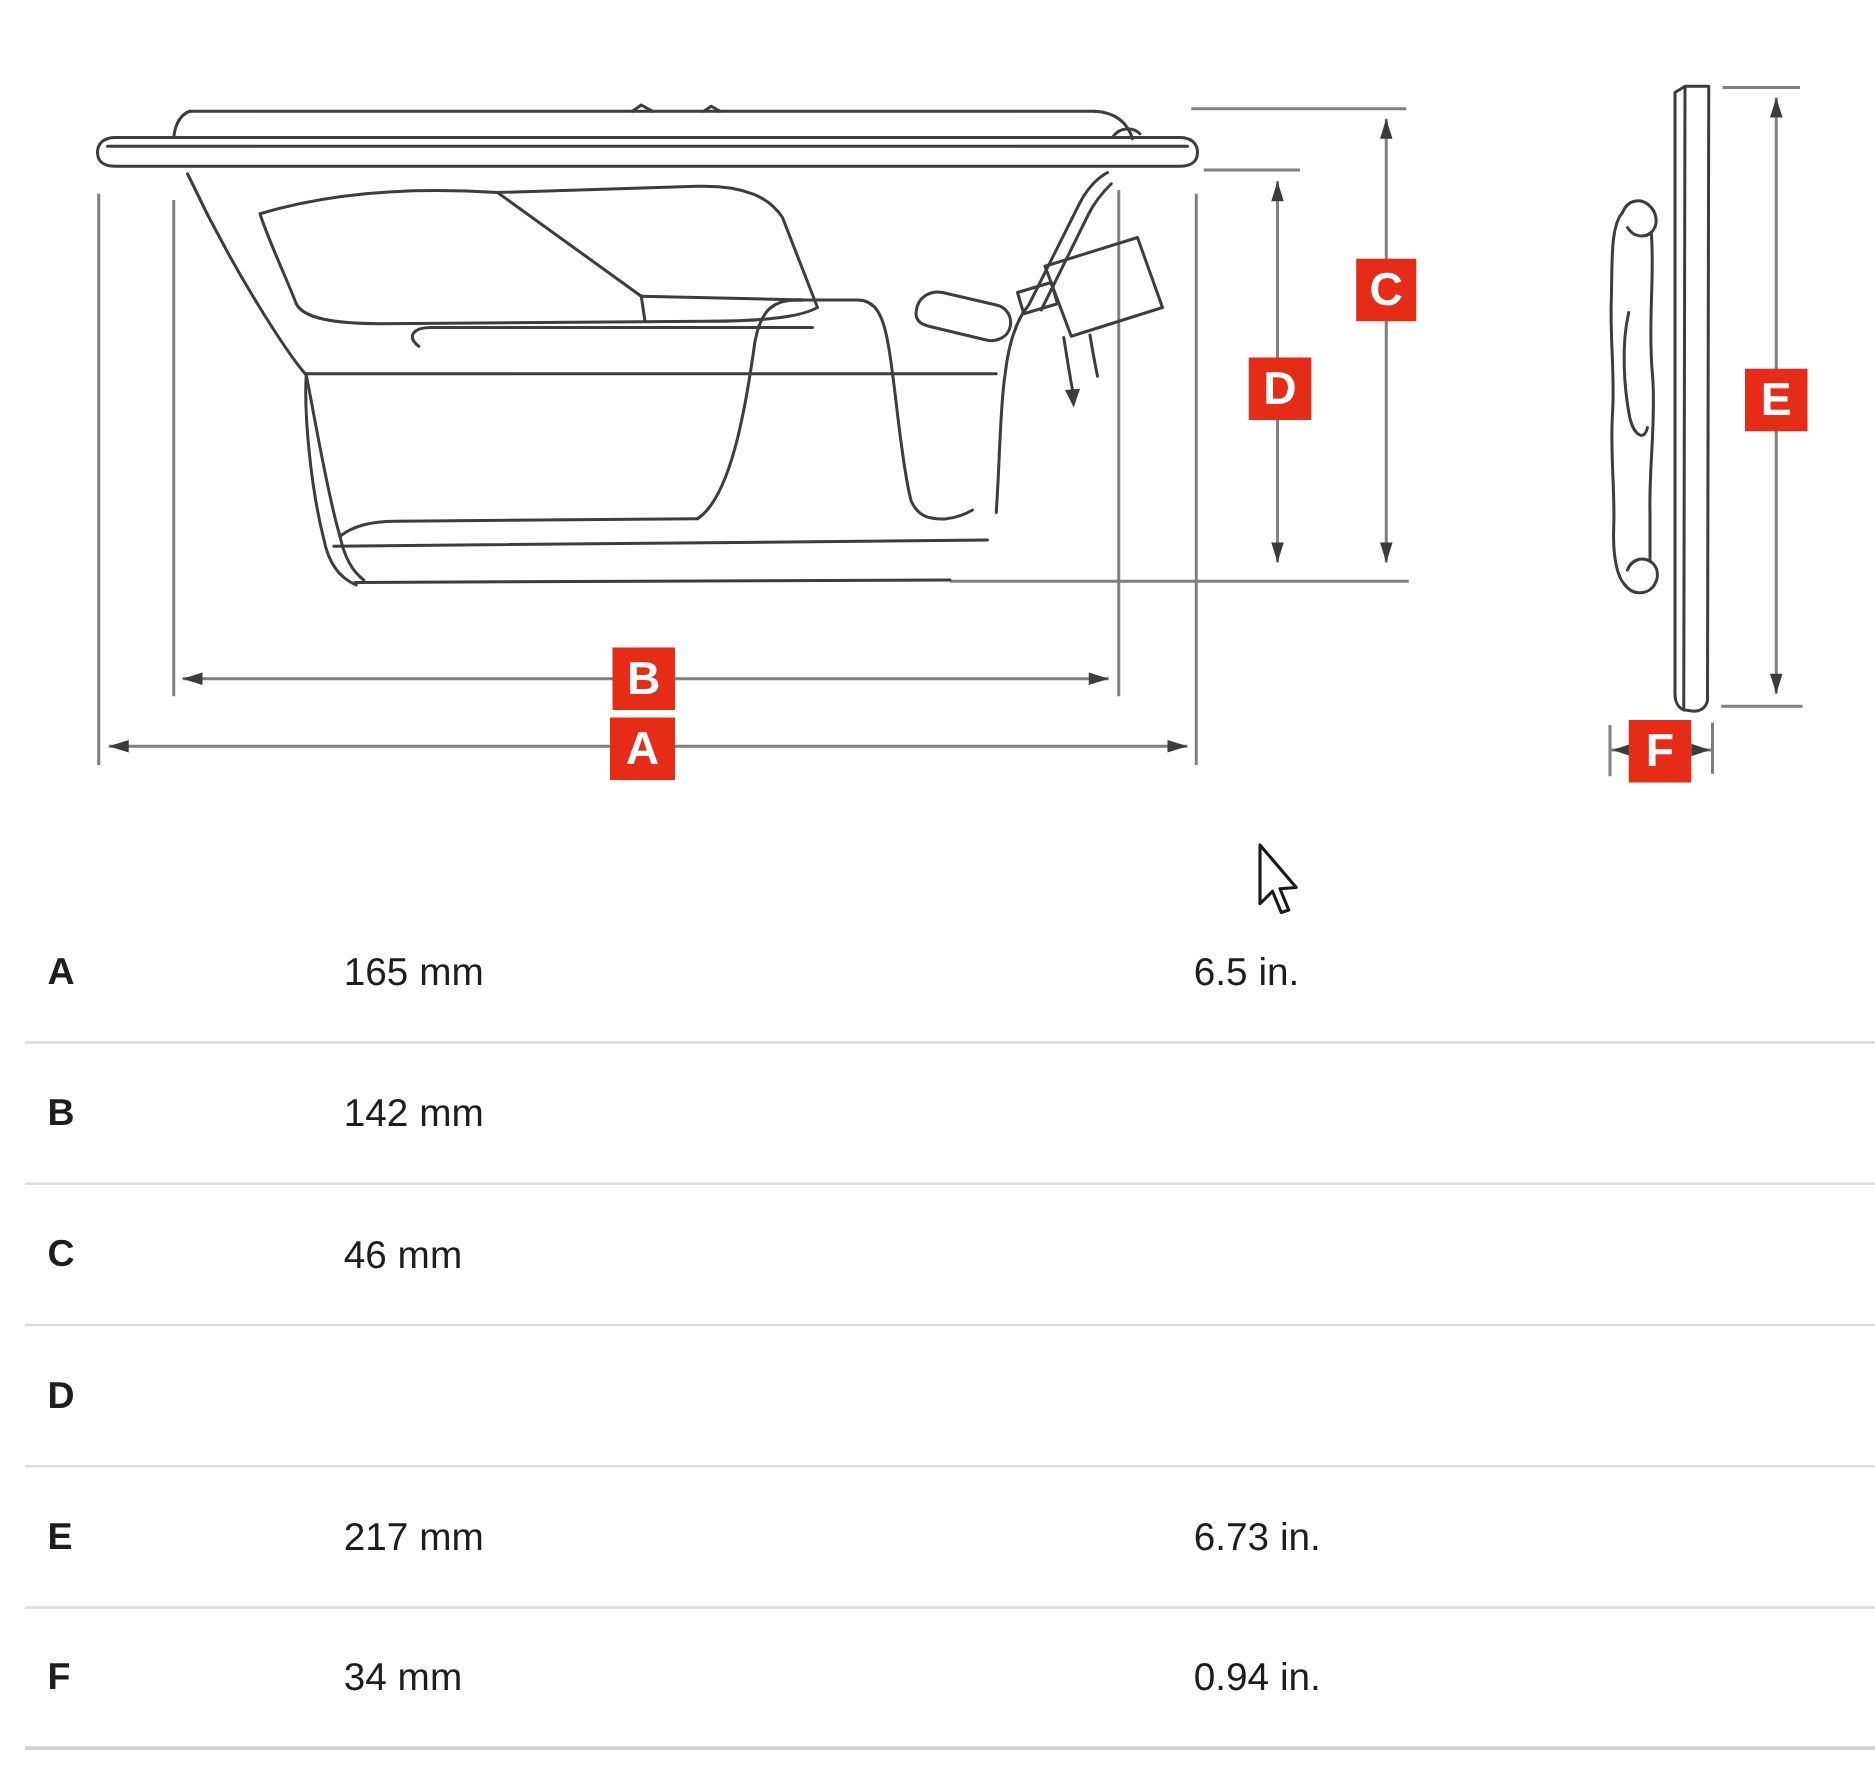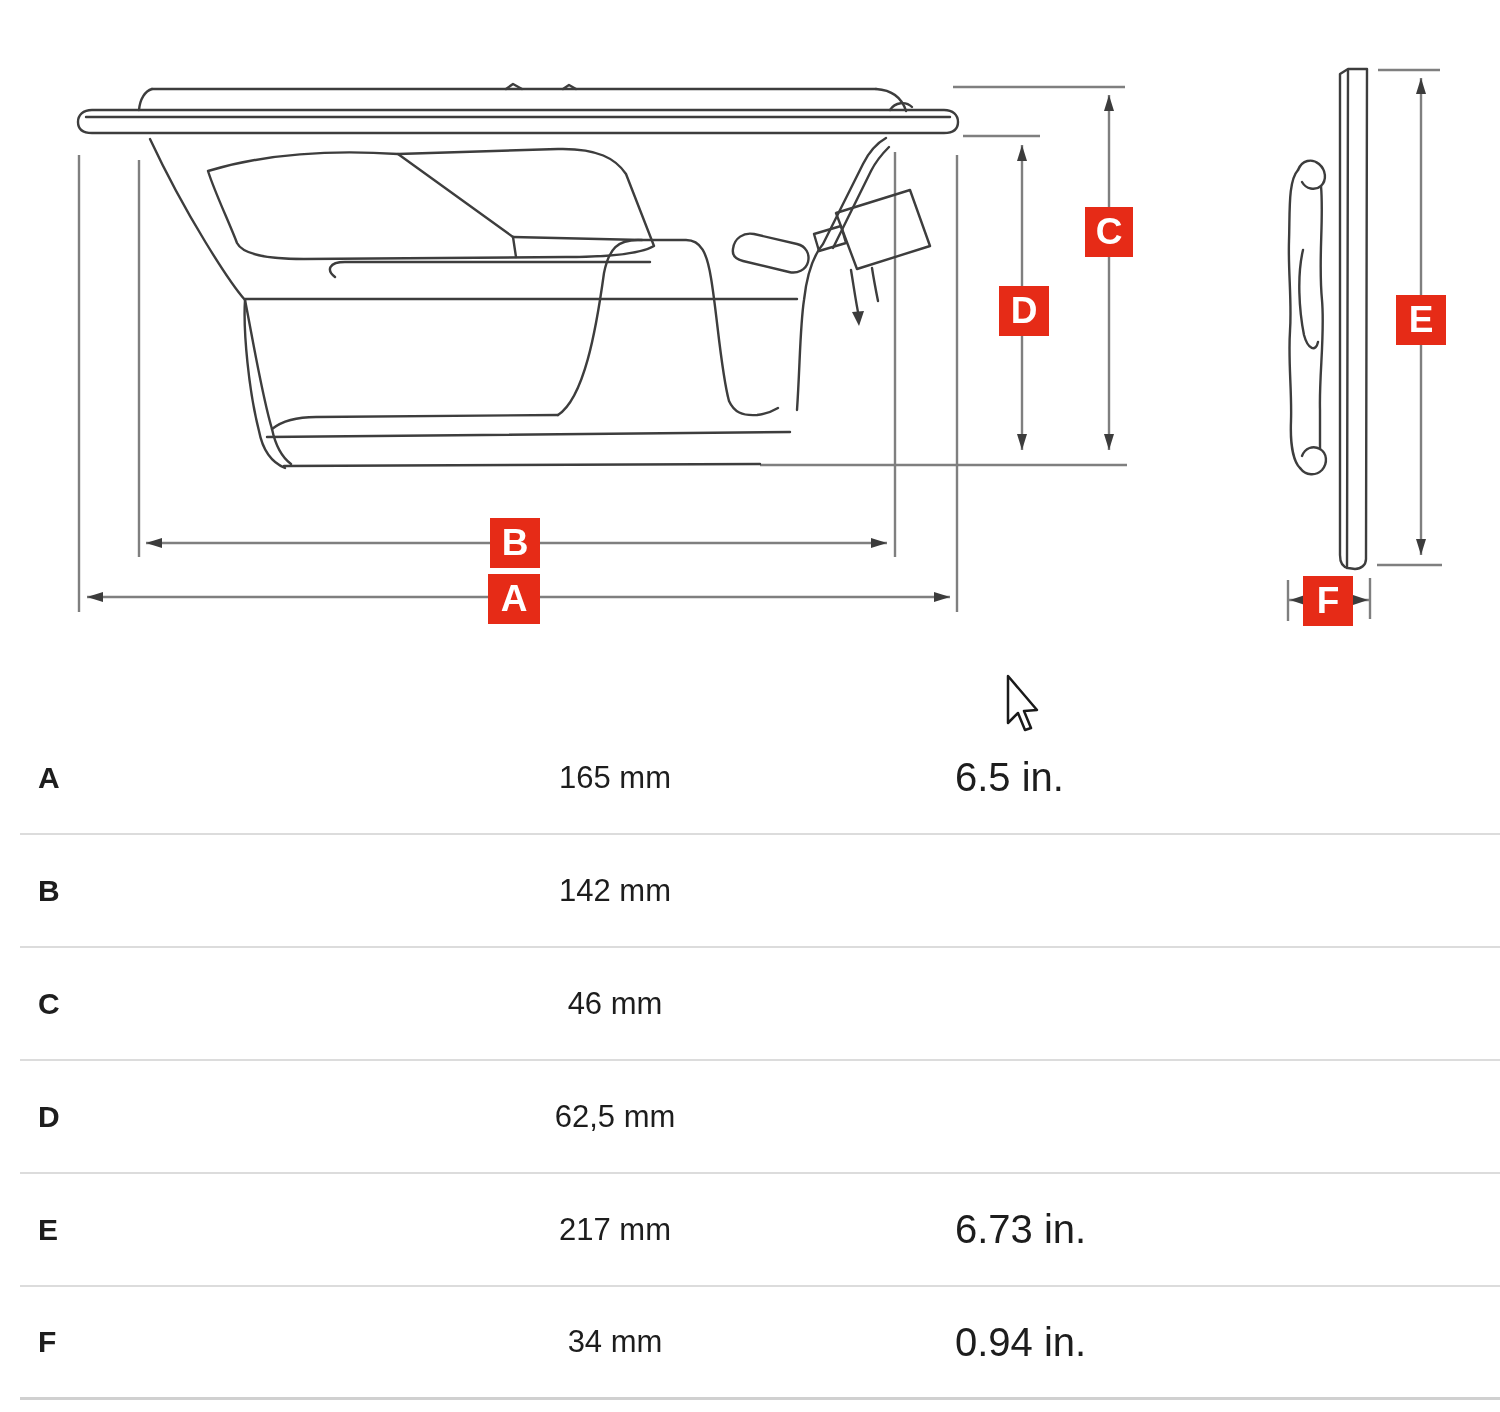--- a/index.html
+++ b/index.html
@@ -23,22 +23,22 @@
   .spec-table{position:absolute;top:722px;left:0;width:1500px;}
   .spec-row{
     height:113px;margin-left:20px;
     border-bottom:2px solid #dcdcdc;
     display:flex;align-items:center;
     box-sizing:border-box;
   }
   .spec-row:last-child{border-bottom:3px solid #d0d0d0;}
   .cell{color:#1d1d1d;white-space:nowrap;}
   .cell.letter{width:237px;padding-left:18px;font-size:30px;font-weight:700;}
-  .cell.mm{width:680px;font-size:31px;text-align:center;}
-  .cell.inch{flex:1;font-size:40px;}
+  .cell.mm{width:680px;font-size:31px;}
+  .cell.inch{flex:1;font-size:31px;}
 </style>
 </head>
 <body>
 
 <div class="diagram-wrap">
   <svg width="1500" height="740" viewBox="0 0 1500 740" xmlns="http://www.w3.org/2000/svg">
 
     <g>
 
       <path class="dim" d="M79,155 V612"></path>
@@ -178,21 +178,20 @@
     <div class="cell mm">142 mm</div>
   </div>
 
   <div class="spec-row">
     <div class="cell letter">C</div>
     <div class="cell mm">46 mm</div>
   </div>
 
   <div class="spec-row">
     <div class="cell letter">D</div>
-    <div class="cell mm">62,5 mm</div>
   </div>
 
   <div class="spec-row">
     <div class="cell letter">E</div>
     <div class="cell mm">217 mm</div>
     <div class="cell inch">6.73 in.</div>
   </div>
 
   <div class="spec-row">
     <div class="cell letter">F</div>

